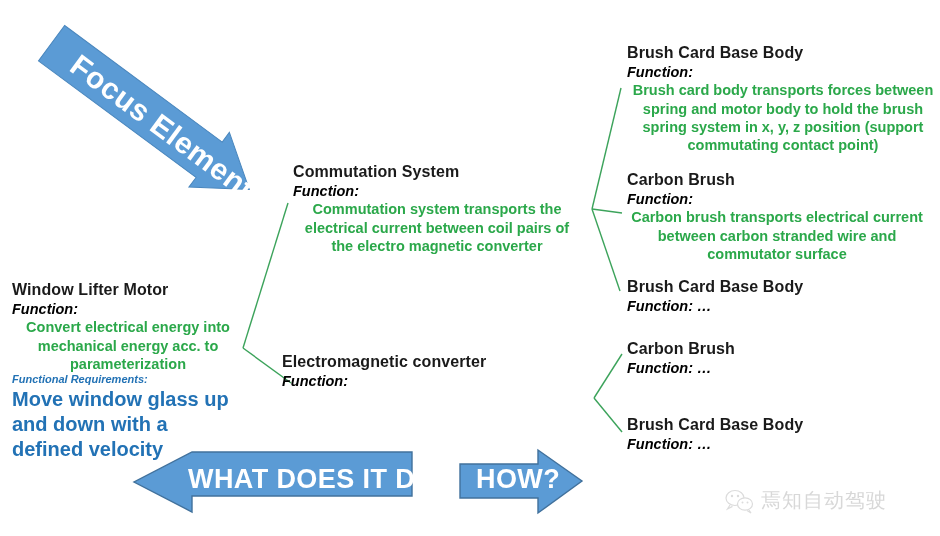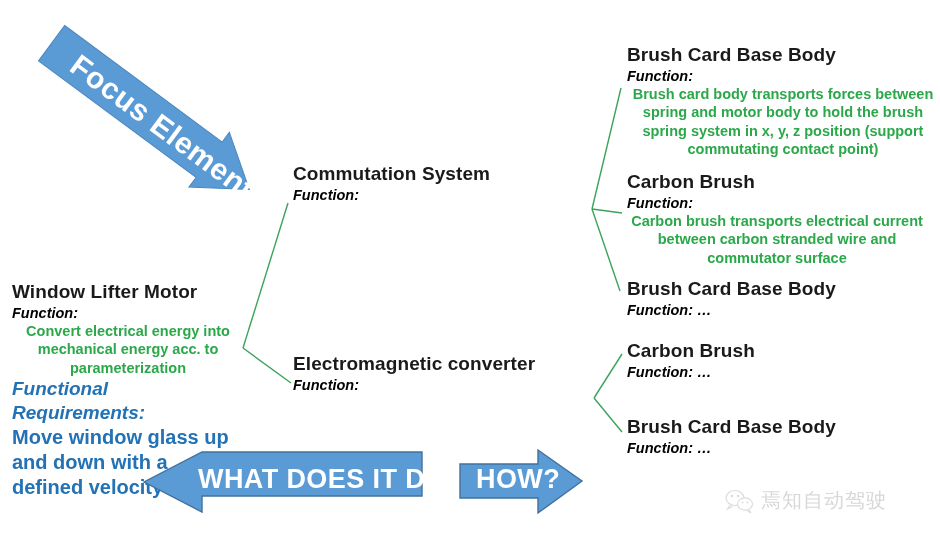--- a/index.html
+++ b/index.html
@@ -24,39 +24,39 @@
     width: 940px;
     height: 536px;
     pointer-events: none;
   }
   
   .block {
     position: absolute;
     line-height: 1.26;
   }
   .block .title {
-    font-size: 19px;
+    font-size: 16px;
     font-weight: bold;
     color: #1a1a1a;
     letter-spacing: 0.1px;
   }
   .block .func-label {
     font-size: 14.5px;
     font-weight: bold;
     font-style: italic;
     color: #000000;
   }
   .block .func-text {
     font-size: 14.5px;
     font-weight: bold;
     color: #2BA84A;
     text-align: center;
   }
   .block .req-label {
-    font-size: 19px;
+    font-size: 11px;
     font-weight: bold;
     font-style: italic;
     color: #2272B5;
   }
   .block .req-text {
     font-size: 20px;
     font-weight: bold;
     color: #2272B5;
   }
   
@@ -80,21 +80,21 @@
   }
   #focus-arrow .arrow-label {
     left: 36px;
     top: 40px;
     font-size: 30px;
     transform: rotate(36.5deg);
     transform-origin: left top;
     letter-spacing: 0.5px;
   }
   #what-arrow {
-    left: 142px;
+    left: 132px;
     top: 450px;
   }
   #what-arrow .arrow-label {
     left: 56px;
     top: 14px;
     font-size: 27px;
     letter-spacing: 0.4px;
   }
   #how-arrow {
     left: 458px;
@@ -159,23 +159,24 @@
     <div class="title">Window Lifter Motor</div>
     <div class="func-label">Function:</div>
     <div class="func-text">Convert electrical energy into mechanical energy acc. to parameterization</div>
     <div class="req-label">Functional Requirements:</div>
     <div class="req-text">Move window glass up and down with a defined velocity</div>
   </div>
 
   <div class="block" style="left:293px; top:162px; width:288px;">
     <div class="title">Commutation System</div>
     <div class="func-label">Function:</div>
-  </div>
-
-  <div class="block" style="left:293px; top:352px; width:290px;">
+    <div class="func-text">Commutation system transports the electrical current between coil pairs of the electro magnetic converter</div>
+  </div>
+
+  <div class="block" style="left:282px; top:352px; width:290px;">
     <div class="title">Electromagnetic converter</div>
     <div class="func-label">Function:</div>
   </div>
 
   <div class="block" style="left:627px; top:43px; width:312px;">
     <div class="title">Brush Card Base Body</div>
     <div class="func-label">Function:</div>
     <div class="func-text">Brush card body transports forces between spring and motor body to hold the brush spring system in x, y, z position (support commutating contact point)</div>
   </div>
 

